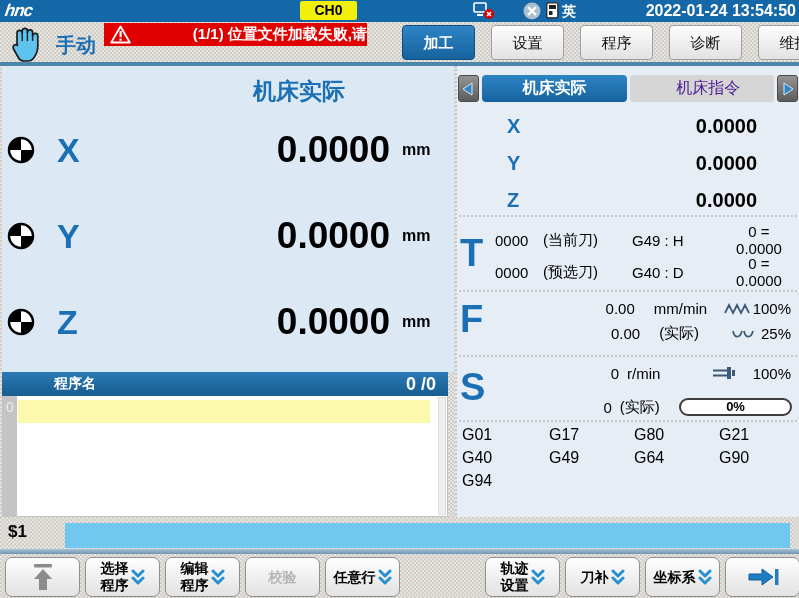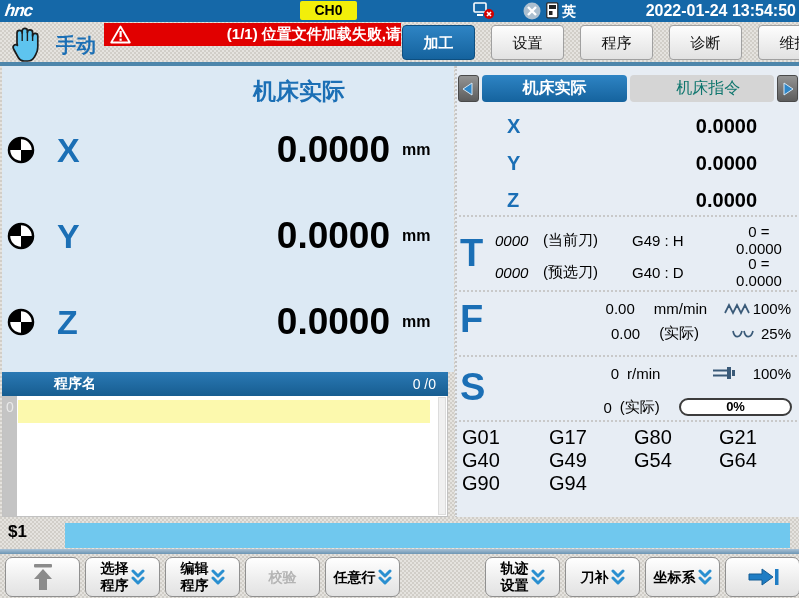--- a/index.html
+++ b/index.html
@@ -21,85 +21,85 @@
           font-size:17px; transform:skewX(-8deg); letter-spacing:-1px; }
   #channel { position:absolute; left:300px; top:1px; width:57px; height:19px; background:#f2ef0a;
              color:#000; font-weight:bold; font-size:14px; text-align:center; line-height:19px; border-radius:2px; }
   .topicon { position:absolute; top:2px; }
   #lang { position:absolute; left:562px; top:3px; color:#fff; font-size:14px; font-weight:bold; }
   #datetime { position:absolute; right:3px; top:2px; color:#fff; font-size:16px; font-weight:bold; }
   
   #statusrow { position:absolute; top:22px; left:0; width:799px; height:44px; }
   #hand { position:absolute; left:8px; top:3px; }
   #mode { position:absolute; left:56px; top:10px; font-size:20px; font-weight:bold; color:#1b6fb5; }
-  #alert { position:absolute; left:104px; top:1px; width:297px; height:23px; background:#e10000;
+  #alert { position:absolute; left:104px; top:1px; width:263px; height:23px; background:#e10000;
            display:flex; align-items:center; overflow:hidden; }
   #alert svg { margin-left:6px; flex:none; }
   #alert-text { flex:1; text-align:right; color:#fff; font-weight:bold; font-size:15px; white-space:nowrap; }
   #main-tabs { position:absolute; left:402px; top:3px; display:flex; gap:16px; }
   .main-tab { width:73px; height:35px; line-height:33px; text-align:center; font-size:15px;
               background:linear-gradient(#fdfdfd,#e2e2e2); border:1px solid #a0a0a0; border-radius:4px; color:#111; }
   .main-tab.active { background:linear-gradient(#2e84c4,#15639e); border:1px solid #0e4f80;
                      color:#fff; font-weight:bold; }
   #tabline { position:absolute; top:62px; left:0; width:799px; height:4px; background:#4d86ab; }
   
   #machine-panel { position:absolute; top:66px; left:2px; width:452px; height:306px; background:#dce9f4; }
   #machine-title { position:absolute; left:251px; top:10px; font-size:23px; font-weight:bold; color:#1b6fb5; }
   .axis-row { position:absolute; left:0; width:100%; height:58px; display:flex; align-items:center; padding-left:5px; }
   .axis-row .axis-name { margin-left:22px; width:36px; font-size:34px; font-weight:bold; color:#1b6fb5; }
   .axis-row .axis-value { flex:1; text-align:right; font-size:37px; font-weight:bold; color:#000; }
   .axis-row .axis-unit { width:42px; margin-left:12px; margin-right:10px; font-size:16px; font-weight:bold; color:#000; }
   
   #program-panel { position:absolute; top:372px; left:2px; width:446px; height:145px; }
   #program-header { height:24px; background:linear-gradient(#2a79b4,#175d90); display:flex; align-items:center;padding-left:45px; }
   #program-title { padding-left:7px; color:#fff; font-size:14px; font-weight:bold; }
-  #program-counter { margin-left:auto; padding-right:12px; color:#fff; font-size:14px; font-weight:normal; }
+  #program-counter { margin-left:auto; padding-right:12px; color:#fff; font-size:18px; font-weight:bold; }
   #program-body { position:relative; height:121px; background:#fff; border:1px solid #c2c2c2; border-top:none; }
   #program-gutter { position:absolute; left:0; top:0; bottom:0; width:14px; background:#c4c4c4;
                     color:#e9e9e9; font-size:14px; text-align:center; padding-top:3px; }
   #program-selected { position:absolute; left:15px; top:4px; width:412px; height:23px; background:#fcf9ad; }
   #program-scroll { position:absolute; right:1px; top:1px; bottom:1px; width:8px; background:#f0f0f0; border:1px solid #dcdcdc; }
   
   #status-panel { position:absolute; top:66px; left:455px; width:344px; height:452px; background:#e7edf4;
                   border-left:2px dotted #c6c6c6; }
   #coord-tabrow { position:absolute; top:9px; left:1px; right:1px; height:27px; display:flex; }
   .arrow-btn { width:21px; height:27px; background:linear-gradient(#949494,#5c5c5c); border:1px solid #4a4a4a;
                border-radius:3px; display:flex; align-items:center; justify-content:center; }
   .coord-tab { margin-left:3px; height:27px; line-height:26px; text-align:center; font-size:16px; border-radius:4px; }
   #coord-tab-actual { width:148px; background:linear-gradient(#2e84c4,#15639e); color:#fff; font-weight:bold; }
-  #coord-tab-command { width:146px; background:#d5d5d5; color:#0f766e;padding-left:12px; }
+  #coord-tab-command { width:146px; background:#d5d5d5; color:#4c1d95;padding-left:12px; }
   #coord-tabrow .arrow-btn:last-child { margin-left:3px; }
   #coord-axes { position:absolute; top:42px; left:0; right:0; }
   .coord-row { height:37px; display:flex; align-items:center; }
   .coord-name { padding-left:50px; width:84px; font-size:20px; font-weight:bold; color:#1b6fb5; }
   .coord-value { flex:1; text-align:right; padding-right:42px; font-size:20px; font-weight:bold; color:#000; }
   .dashsep { position:absolute; left:2px; right:2px; border-top:2px dotted #c9c9c9; }
   .bigletter { position:absolute; left:3px; font-size:38px; font-weight:bold; color:#1b6fb5; }
   #tool-rows { position:absolute; top:158px; left:38px; right:0; }
   .tool-row { height:32px; display:flex; align-items:center; font-size:15px; color:#000; }
-  .t-num { width:48px;font-style:italic; }
+  .t-num { width:48px; }
   .t-kind { width:89px; }
   .t-comp { width:92px; }
   .t-val { flex:1; text-align:center; padding-right:5px; }
   #feed-rows { position:absolute; top:230px; left:0; right:0; }
   .fs-row { height:25px; display:flex; align-items:center; font-size:15px; color:#000; }
   .f-val { width:187px; text-align:right; }
   .f-unit { width:74px; margin-left:19px; }
   .fs-icon { width:30px; display:flex; align-items:center; }
   .f-pct { flex:1; text-align:right; padding-right:8px; }
   #spindle-rows { position:absolute; top:292px; left:0; right:0; }
   .s-row { height:30px; display:flex; align-items:center; font-size:15px; color:#000; margin-bottom:4px; }
   .s-val { width:162px; text-align:right; }
   .s-unit { width:62px; margin-left:8px; }
   .s-pct { width:58px; text-align:right; padding-right:8px; }
   .s-spacer { flex:1; }
   #spindle-bar { width:118px; height:18px; margin-right:7px; background:#fff; border:2px solid #3c3c3c;
                  border-radius:9px; text-align:center; font-size:13px; font-weight:bold; line-height:14px; color:#000; }
   #gcode-grid { position:absolute; top:360px; left:5px; right:2px; display:grid;
-                grid-template-columns:87px 85px 85px auto; grid-auto-rows:23px; font-size:20px; color:#000; }
+                grid-template-columns:87px 85px 85px auto; grid-auto-rows:23px; font-size:16px; color:#000; }
   
   #channel-bar { position:absolute; top:517px; left:0; width:799px; height:32px; }
   #channel-label { position:absolute; left:8px; top:5px; font-size:17px; font-weight:bold; color:#000; }
   #channel-progress { position:absolute; left:65px; top:6px; width:725px; height:25px; background:#70c8ee; }
   #softkey-divider { position:absolute; top:549px; left:0; width:799px; height:5px;
                      background:linear-gradient(#a9c1d5,#6d96b4); }
   
   #softkeys { position:absolute; top:554px; left:0; width:799px; height:44px; }
   .softkey { position:absolute; top:3px; width:75px; height:40px; border:1px solid #909090; border-radius:7px;
              background:linear-gradient(#ffffff,#ebebeb 65%,#e2e2e2); display:flex; align-items:center;
@@ -309,21 +309,20 @@
 
   <div class="dashsep" style="top:354px"></div>
 
   <div id="gcode-grid">
     <span>G01</span>
     <span>G17</span>
     <span>G80</span>
     <span>G21</span>
     <span>G40</span>
     <span>G49</span>
-    <span>G54</span>
     <span>G64</span>
     <span>G90</span>
     <span>G94</span>
   </div>
 </div>
 
 <div id="channel-bar" class="dither">
   <span id="channel-label">$1</span>
   <div id="channel-progress"></div>
 </div>

